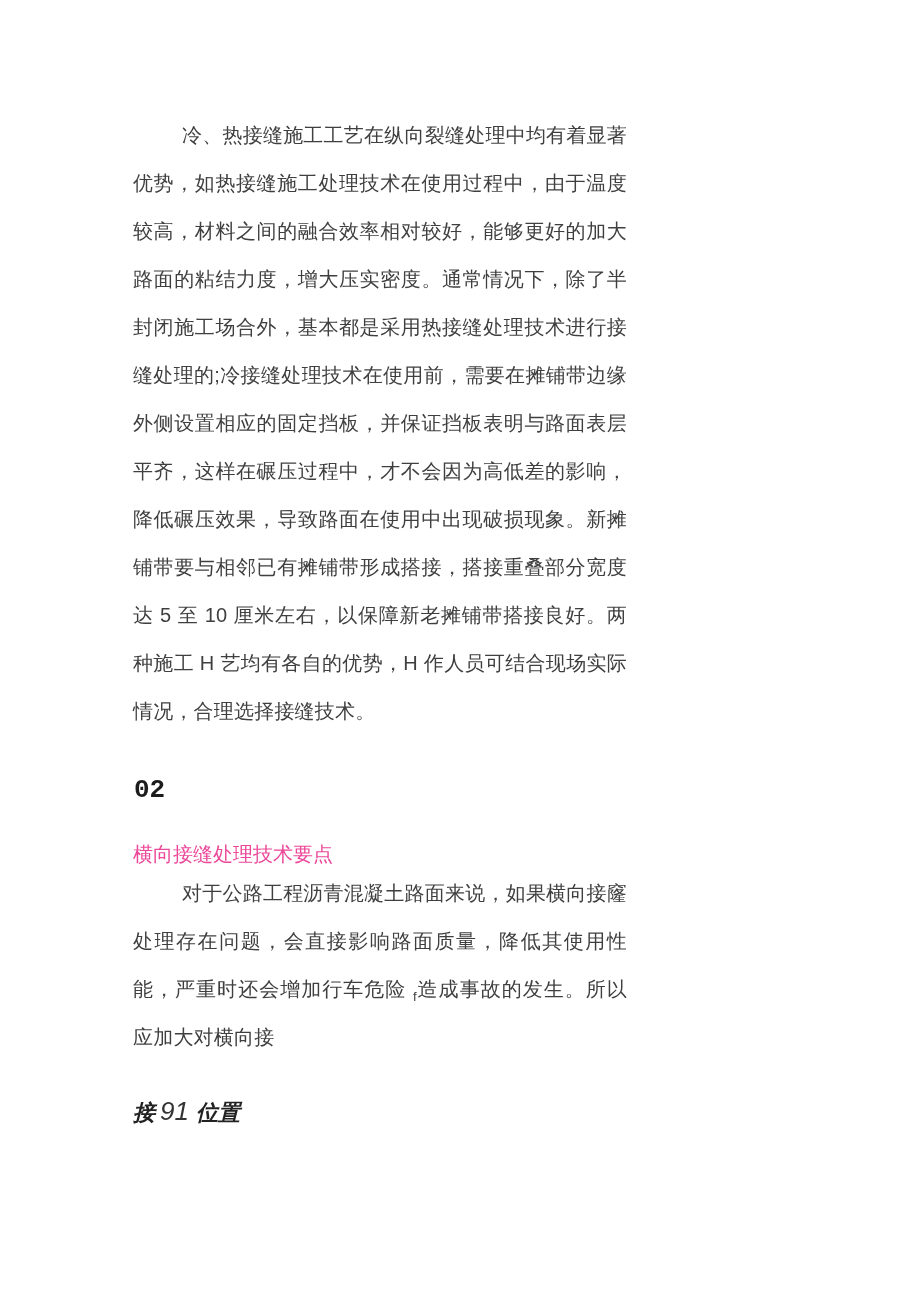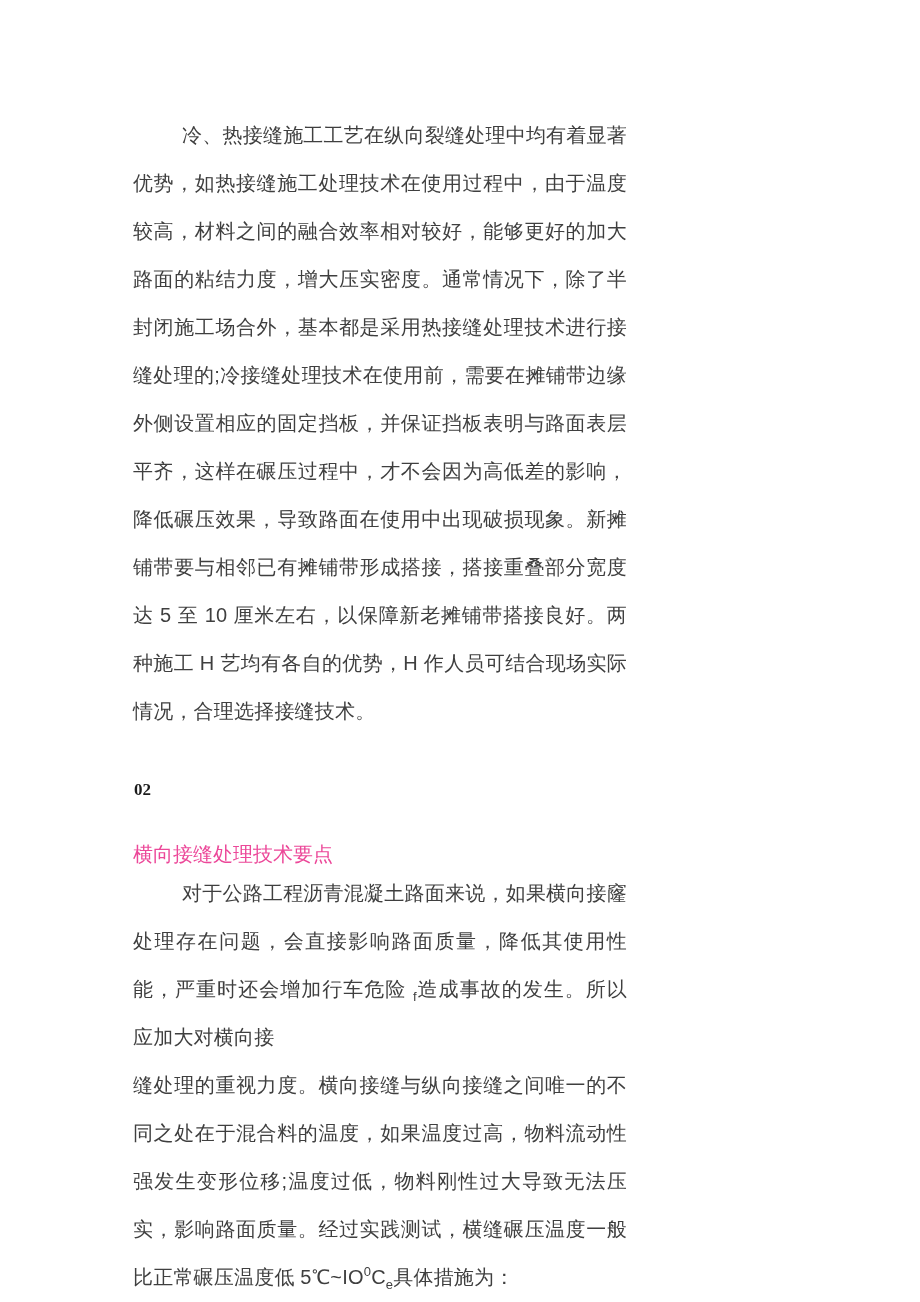--- a/index.html
+++ b/index.html
@@ -31,23 +31,23 @@
   p.body-text sub {
     font-size: 13px;
     line-height: 0;
   }
   p.body-text sup {
     font-size: 13px;
     line-height: 0;
   }
   .section-number {
     margin: 40px 0 0 1px;
-    font-family: Liberation Serif, serif;
+    font-family: Liberation Mono, monospace;
     font-weight: bold;
-    font-size: 17px;
+    font-size: 26px;
     line-height: 30px;
     color: #1c1c1c;
   }
   .section-title {
     margin: 34px 0 0 0;
     font-size: 20px;
     line-height: 30px;
     font-weight: normal;
     color: #ec4899;
   }
@@ -74,17 +74,16 @@
 <div class="page">
 
   <p class="body-text indent">冷、热接缝施工工艺在纵向裂缝处理中均有着显著优势，如热接缝施工处理技术在使用过程中，由于温度较高，材料之间的融合效率相对较好，能够更好的加大路面的粘结力度，增大压实密度。通常情况下，除了半封闭施工场合外，基本都是采用热接缝处理技术进行接缝处理的;冷接缝处理技术在使用前，需要在摊铺带边缘外侧设置相应的固定挡板，并保证挡板表明与路面表层平齐，这样在碾压过程中，才不会因为高低差的影响，降低碾压效果，导致路面在使用中出现破损现象。新摊铺带要与相邻已有摊铺带形成搭接，搭接重叠部分宽度达 5 至 10 厘米左右，以保障新老摊铺带搭接良好。两种施工 H 艺均有各自的优势，H 作人员可结合现场实际情况，合理选择接缝技术。</p>
 
   <div class="section-number">02</div>
 
   <div class="section-title">横向接缝处理技术要点</div>
 
   <p class="body-text indent p2"><span>对于公路工程沥青混凝土路面来说，如果横向接窿处理存在问题，会直接影响路面质量，降低其使用性能，严重时还会增加行车危险 </span><sub>f</sub><span>造成事故的发生。所以应加大对横向接</span></p>
 
-  <p class="body-text p3"><span>缝处理的重视力度。横向接缝与纵向接缝之间唯一的不同之处在于混合料的温度，如果温度过高，物料流动性强发生变形位移;温度过低，物料刚性过大导致无法压实，影响路面质量。经过实践测试，横缝碾压温度一般比正常碾压温度低 5℃~IO</span><sup>0</sup><span>C</span><sub>e</sub><span>具体措施为：</span></p>
 
   <div class="sub-heading"><span>接</span><span class="sub-num">91</span><span>位置</span></div>
 
 </div>
 
 </body></html>

